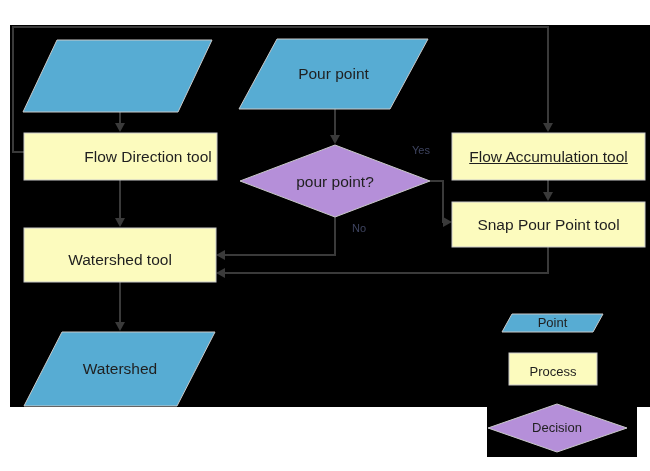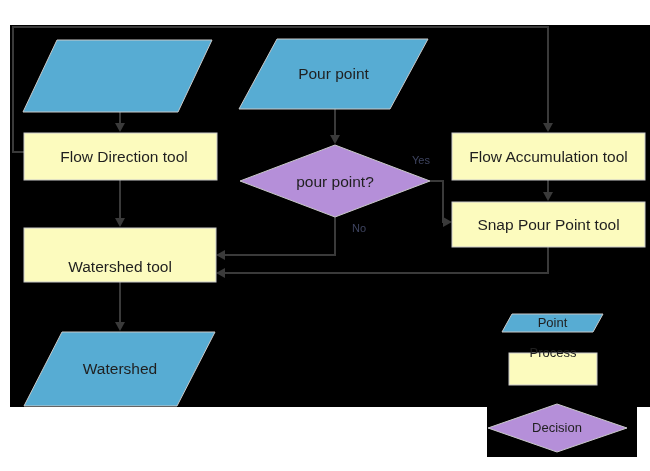--- a/index.html
+++ b/index.html
@@ -89,39 +89,39 @@
     <polygon class="node-shape" points="62,332 215,332 177,406 24,406" fill="#57acd3"></polygon>
 
     <polygon class="node-shape" points="512,314 603,314 593,332 502,332" fill="#57acd3"></polygon>
 
     <rect class="node-shape" x="509" y="353" width="88" height="32" fill="#fcfbbe"></rect>
 
     <polygon class="node-shape" points="557,404 627,428 557,452 488,428" fill="#b58fd9"></polygon>
   </svg>
 
 
-  <div class="lbl" style="left:24px;top:133px;width:200px;height:47px;">Flow Direction tool</div>
+  <div class="lbl" style="left:24px;top:133px;width:200px;height:47px;padding-left:24px;">Flow Direction tool</div>
 
   <div class="lbl" style="left:239px;top:39px;width:189px;height:70px;">Pour point</div>
 
   <div class="lbl lbl-multi" style="left:250px;top:146px;width:170px;height:70px;line-height:23px;">
     <div>pour point?</div>
   </div>
 
-  <div class="lbl" style="left:452px;top:133px;width:193px;height:47px;">Flow Accumulation tool</div>
+  <div class="lbl" style="left:452px;top:133px;width:193px;height:47px;text-decoration:underline;">Flow Accumulation tool</div>
 
   <div class="lbl" style="left:452px;top:202px;width:193px;height:45px;border-radius:13px;">Snap Pour Point tool</div>
 
-  <div class="lbl" style="left:24px;top:240px;width:192px;height:54px;border-radius:22px;">Watershed tool</div>
+  <div class="lbl" style="left:24px;top:233px;width:192px;height:54px;border-radius:22px;">Watershed tool</div>
 
   <div class="lbl" style="left:24px;top:332px;width:192px;height:74px;">Watershed</div>
 
-  <div class="edge-label" style="left:406px;top:154px;width:30px;">Yes</div>
+  <div class="edge-label" style="left:406px;top:144px;width:30px;">Yes</div>
 
   <div class="edge-label" style="left:300px;top:222px;width:30px;margin-left:44px;">No</div>
 
   <div class="lbl legend-lbl" style="left:502px;top:313px;width:101px;height:19px;">Point</div>
 
-  <div class="lbl legend-lbl" style="left:509px;top:339px;width:88px;height:28px;border-radius:9px;">Process</div>
+  <div class="lbl legend-lbl" style="left:509px;top:358px;width:88px;height:28px;border-radius:9px;">Process</div>
 
   <div class="lbl legend-lbl" style="left:497px;top:418px;width:120px;height:20px;text-align:right;">Decision</div>
 
 </div>
 
 </body></html>

